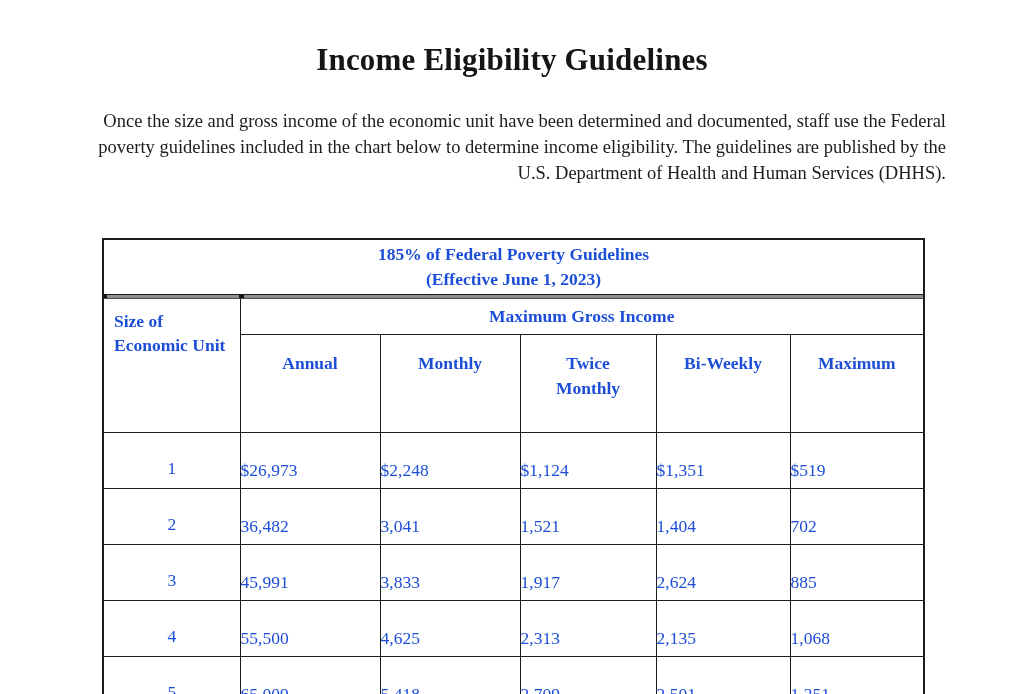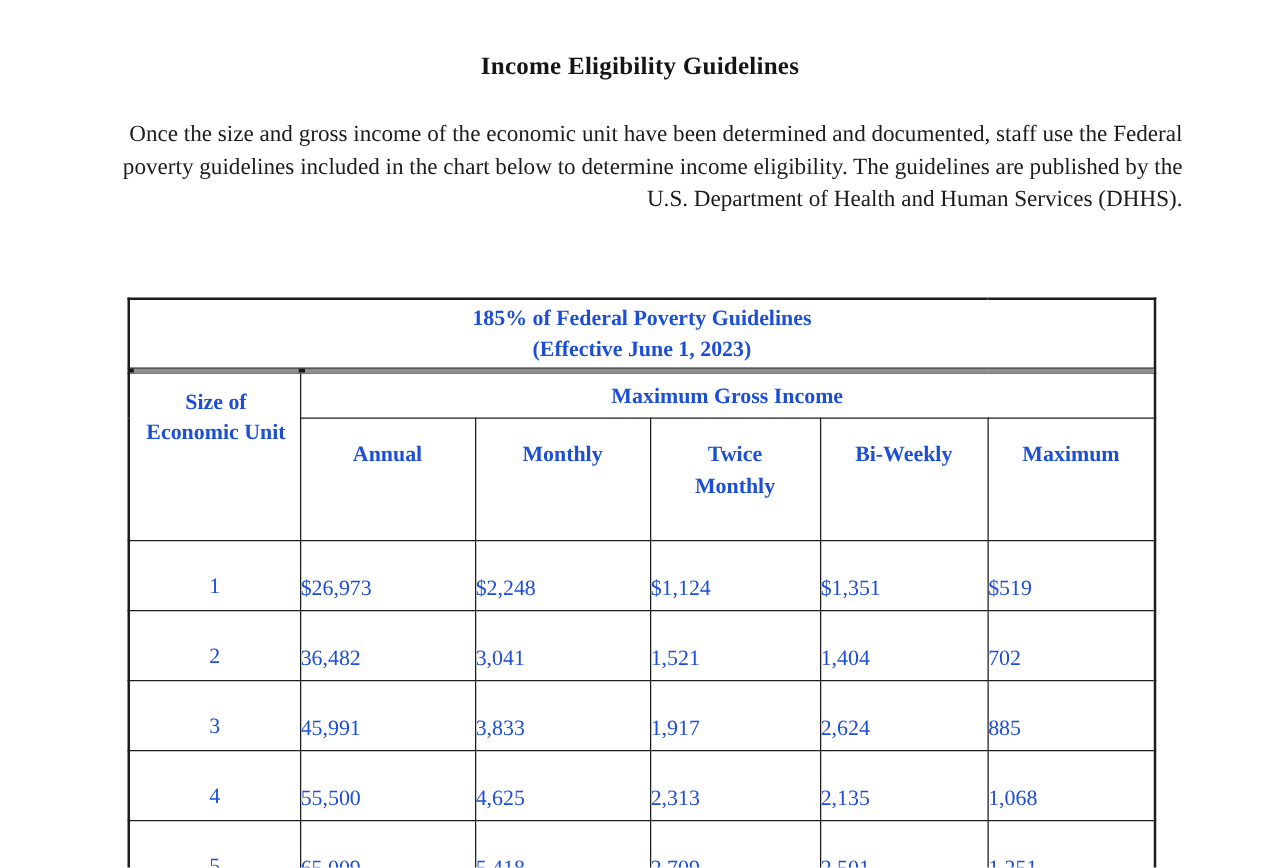--- a/index.html
+++ b/index.html
@@ -15,21 +15,21 @@
   .page {
     position: relative;
     width: 1024px;
     height: 694px;
   }
   .doc-title {
     margin: 0;
     padding-top: 42px;
     width: 1024px;
     text-align: center;
-    font-size: 20px;
+    font-size: 31px;
     font-weight: bold;
     letter-spacing: 0.2px;
     color: #151515;
   }
   .intro {
     margin: 30px 0 0 64px;
     width: 882px;
     font-size: 18.5px;
     line-height: 26px;
     color: #1c1c1c;
@@ -76,21 +76,21 @@
     position: absolute;
     top: -2px;
     width: 5px;
     height: 8px;
     background: #151515;
   }
   .sep-tick.t-left { left: -2px; }
   .sep-tick.t-col1 { left: 135px; }
   td.size-header {
     vertical-align: top;
-    text-align: center;
+    text-align: left;
     font-weight: bold;
     padding: 10px 8px 0 10px;
     line-height: 24px;
     font-size: 18px;
     border-right: 2px solid #1c1c1c;
   }
   td.group-header {
     height: 33px;
     text-align: center;
     vertical-align: middle;

